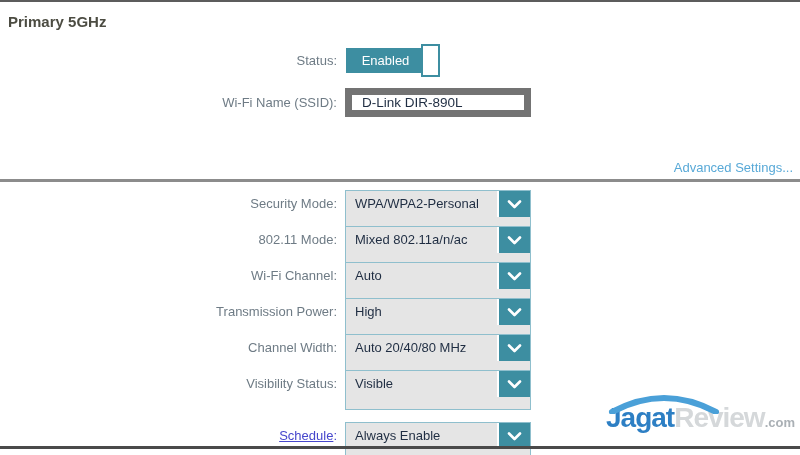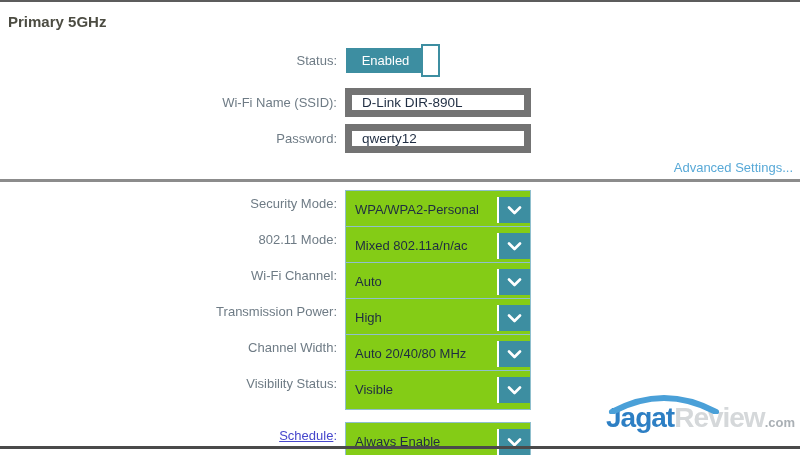--- a/index.html
+++ b/index.html
@@ -30,21 +30,21 @@
   input.txt{box-sizing:border-box;width:186px;height:29px;
     border:7px solid #737373;padding:0 10px;font-size:13.5px;color:#1f2d42;
     font-family:"Liberation Sans","DejaVu Sans",sans-serif;outline:none;}
 
   
   .advanced{position:absolute;top:160px;right:7px;font-size:13px;}
   .advanced a{color:#58a9d7;text-decoration:none;cursor:pointer;}
 
   
   .dropdown{box-sizing:border-box;display:flex;width:186px;height:40px;
-    border:1px solid #8fbfcd;background:#84cc16;cursor:pointer;align-items:center;}
+    border:1px solid #8fbfcd;background:#e5e5e5;cursor:pointer;}
   .dd-value{flex:1;font-size:13px;color:#1f2d42;line-height:26px;
     padding-left:9px;white-space:nowrap;overflow:hidden;}
   .dd-btn{width:33px;height:26px;background:#3d8ea1;border:none;margin:0;
     border-left:2px solid #fff;display:flex;align-items:center;justify-content:center;
     cursor:pointer;padding:0;}
   .dd-btn svg{display:block;}
 
   .sched-link{color:#4646cc;text-decoration:underline;cursor:pointer;}
   .sched-colon{color:#4646cc;text-decoration:none;}
 
@@ -74,26 +74,20 @@
     </div>
   </div>
 
   <div class="row" style="top:88px;height:29px">
     <span class="lbl" style="line-height:29px">Wi-Fi Name (SSID):</span>
     <span class="ctl">
       <input class="txt" type="text" value="D-Link DIR-890L" style="">
     </span>
   </div>
 
-  <div class="row" style="top:124px;height:29px">
-    <span class="lbl" style="line-height:29px">Password:</span>
-    <span class="ctl">
-      <input class="txt" type="text" value="qwerty12" style="">
-    </span>
-  </div>
 
   <div class="advanced">
     <a>Advanced Settings...</a>
   </div>
 
   <div class="section-divider"></div>
 
   <div class="row" style="top:190px">
     <span class="lbl" style="line-height:28px">Security Mode:</span>
     <div class="ctl dropdown">

